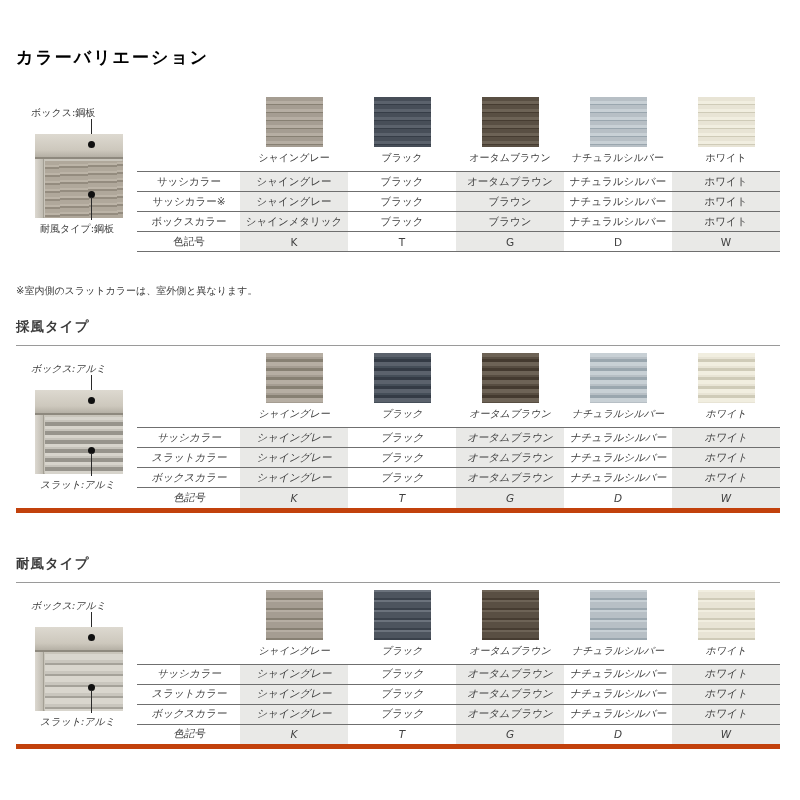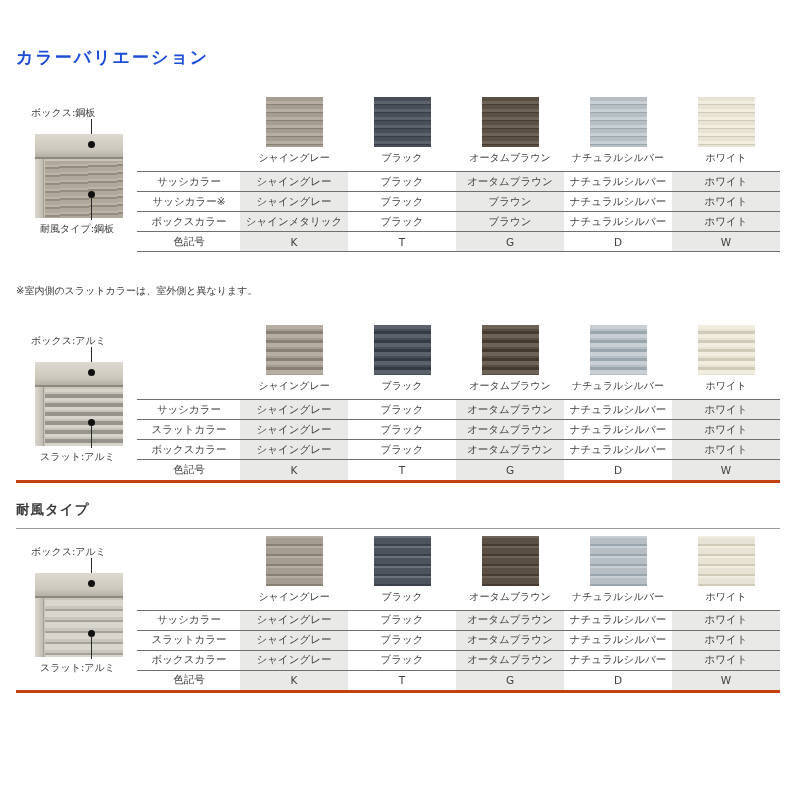--- a/index.html
+++ b/index.html
@@ -1,25 +1,25 @@
 <!DOCTYPE html>
 <html><head>
 <meta charset="utf-8">
 <style>
   * { margin:0; padding:0; box-sizing:border-box; }
   html,body { width:800px; height:800px; background:#ffffff;
     font-family:"DejaVu Sans","Liberation Sans",sans-serif; color:#3a3a3a; }
   .page { padding:46px 20px 0 16px; width:800px; }
 
-  .page-title { font-size:17px; font-weight:bold; letter-spacing:2px; color:#1d4ed8; margin-bottom:21px; }
+  .page-title { font-size:17px; font-weight:bold; letter-spacing:2px; color:#000000; margin-bottom:21px; }
 
   .section-title { font-size:13.5px; font-weight:bold; letter-spacing:1px;
     padding-bottom:9px; border-bottom:1px solid #9a9a9a; }
   .section-body { display:flex; padding-top:7px; position:relative; }
-  .section-body.flush { border-bottom:3px solid #c2410c; }
+  .section-body.flush { border-bottom:5px solid #c2410c;font-style:italic; }
 
   
   .figure { width:121px; flex-shrink:0; position:relative; height:150px; }
   .fig-label { position:absolute; font-size:10px; color:#3c3c3c; white-space:nowrap; }
   .fig-label.top { top:9px; left:15px; }
   .fig-label.bottom { top:125px; left:24px; }
   .leader { position:absolute; width:1px; background:#2a2a2a; left:75px; }
   .leader.top { top:22px; height:25px; }
   .leader.bottom { top:100px; height:23px; }
   .dot { position:absolute; width:7px; height:7px; border-radius:50%; background:#101010; left:72px; }
@@ -49,21 +49,21 @@
   .color-table th, .color-table td { font-size:10.5px; font-weight:normal; color:#3f3f3f;
     border-top:1px solid #6f6f6f; border-bottom:1px solid #6f6f6f; padding:0; }
   .color-table th { width:103px; text-align:center; padding-left:1px; }
   .color-table td { width:108px; text-align:center; }
   .color-table td.shaded { background:#e9e9e7; }
   .flush .color-table { margin-bottom:0; }
   .flush .color-table tr:last-child th, .flush .color-table tr:last-child td { border-bottom:none; }
 
   .footnote { font-size:10px; color:#3a3a3a; margin-top:32px; }
   .gap-a { margin-top:20px; }
-  .gap-b { margin-top:18px; }
+  .gap-b { margin-top:42px; }
 </style>
 </head>
 <body>
 
 <div class="page">
 
   <div class="page-title">カラーバリエーション</div>
 
   <div>
     <div class="section-body p-fine">
@@ -139,20 +139,21 @@
             <td class="shaded">W</td>
           </tr>
         </tbody>
           </table>
       </div>
     </div>
     <div class="footnote">※室内側のスラットカラーは、室外側と異なります。</div>
   </div>
 
   <div class="gap-a">
+    <div class="section-title">採風タイプ</div>
     <div class="section-body flush p-louver">
       <div class="figure">
         <span class="fig-label top">ボックス:アルミ</span>
         <span class="leader top"></span>
         <div class="photo">
           <div class="pbox"></div>
           <div class="prail"></div>
           <div class="pslats"></div>
         </div>
         <span class="dot top"></span>

